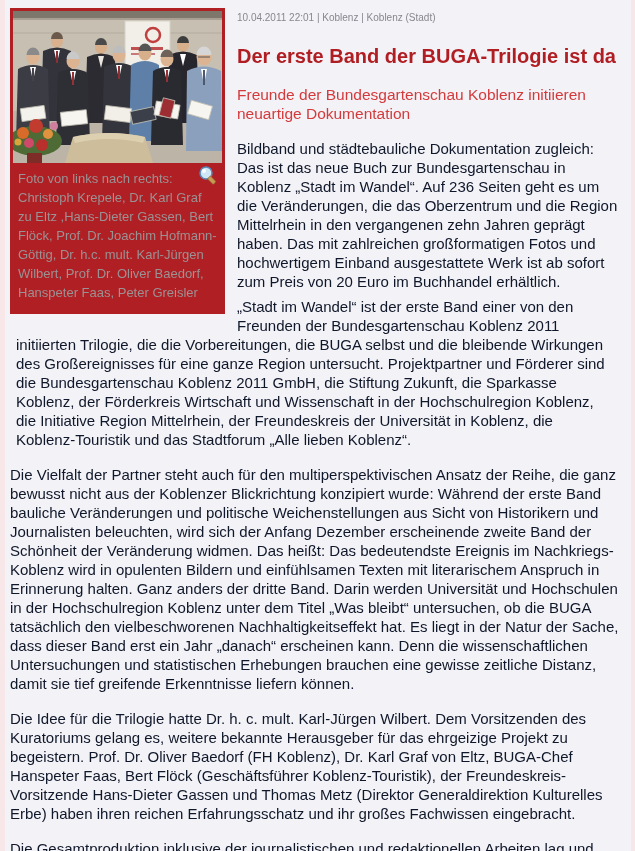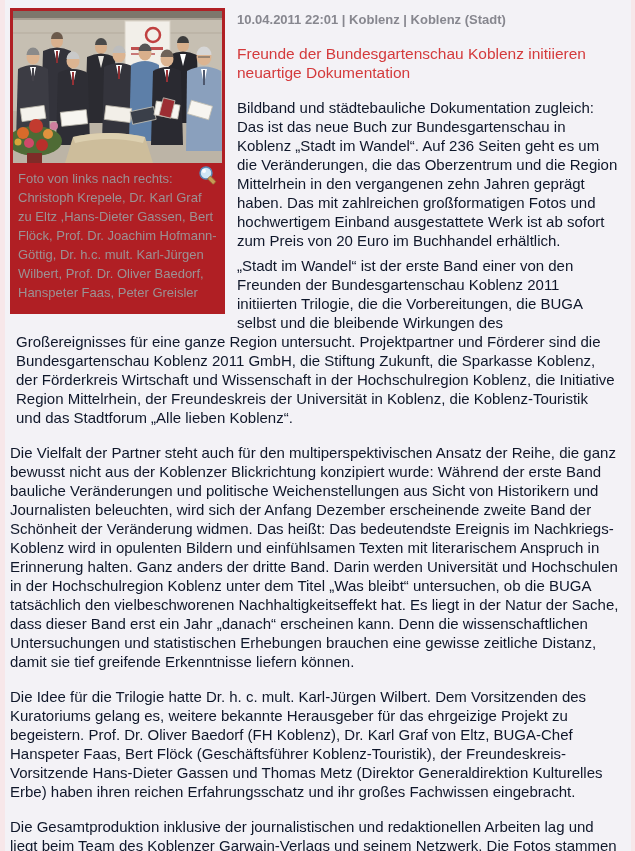--- a/index.html
+++ b/index.html
@@ -38,24 +38,23 @@
     line-height:19px;
   }
   .zoom-btn{
     position:absolute;
     top:2px;right:6px;
     width:22px;height:22px;
     cursor:pointer;
   }
   
   .meta{
-    font-size:13px;
+    font-size:10px;
     color:#87878f;
     margin:4px 0 0 12px;
-    font-weight:bold;
   }
   .meta a{color:#87878f;text-decoration:none;}
   h1.headline{
     font-size:20px;
     color:#b01e23;
     font-weight:bold;
     margin:21px 0 0 0;
     line-height:24px;
   }
   h2.subheadline{
@@ -182,20 +181,21 @@
   </div>
 
   <div class="meta">
     <span>10.04.2011 22:01</span>
     <span>|</span>
     <a href="#">Koblenz</a>
     <span>|</span>
     <a href="#">Koblenz (Stadt)</a>
   </div>
 
+  <h1 class="headline">Der erste Band der BUGA-Trilogie ist da</h1>
   <h2 class="subheadline">Freunde der Bundesgartenschau Koblenz initiieren neuartige Dokumentation</h2>
 
   <div class="article">
     <p class="tight">Bildband und städtebauliche Dokumentation zugleich: Das ist das neue Buch zur Bundesgartenschau in Koblenz „Stadt im Wandel“. Auf 236 Seiten geht es um die Veränderungen, die das Oberzentrum und die Region Mittelrhein in den vergangenen zehn Jahren geprägt haben. Das mit zahlreichen großformatigen Fotos und hochwertigem Einband ausgestattete Werk ist ab sofort zum Preis von 20 Euro im Buchhandel erhältlich.</p>
     <p class="joined">„Stadt im Wandel“ ist der erste Band einer von den Freunden der Bundesgartenschau Koblenz 2011 initiierten Trilogie, die die Vorbereitungen, die BUGA selbst und die bleibende Wirkungen des Großereignisses für eine ganze Region untersucht. Projektpartner und Förderer sind die Bundesgartenschau Koblenz 2011 GmbH, die Stiftung Zukunft, die Sparkasse Koblenz, der Förderkreis Wirtschaft und Wissenschaft in der Hochschulregion Koblenz, die Initiative Region Mittelrhein, der Freundeskreis der Universität in Koblenz, die Koblenz-Touristik und das Stadtforum „Alle lieben Koblenz“.</p>
     <p>Die Vielfalt der Partner steht auch für den multiperspektivischen Ansatz der Reihe, die ganz bewusst nicht aus der Koblenzer Blickrichtung konzipiert wurde: Während der erste Band bauliche Veränderungen und politische Weichenstellungen aus Sicht von Historikern und Journalisten beleuchten, wird sich der Anfang Dezember erscheinende zweite Band der Schönheit der Veränderung widmen. Das heißt: Das bedeutendste Ereignis im Nachkriegs-Koblenz wird in opulenten Bildern und einfühlsamen Texten mit literarischem Anspruch in Erinnerung halten. Ganz anders der dritte Band. Darin werden Universität und Hochschulen in der Hochschulregion Koblenz unter dem Titel „Was bleibt“ untersuchen, ob die BUGA tatsächlich den vielbeschworenen Nachhaltigkeitseffekt hat. Es liegt in der Natur der Sache, dass dieser Band erst ein Jahr „danach“ erscheinen kann. Denn die wissenschaftlichen Untersuchungen und statistischen Erhebungen brauchen eine gewisse zeitliche Distanz, damit sie tief greifende Erkenntnisse liefern können.</p>
     <p>Die Idee für die Trilogie hatte Dr. h. c. mult. Karl-Jürgen Wilbert. Dem Vorsitzenden des Kuratoriums gelang es, weitere bekannte Herausgeber für das ehrgeizige Projekt zu begeistern. Prof. Dr. Oliver Baedorf (FH Koblenz), Dr. Karl Graf von Eltz, BUGA-Chef Hanspeter Faas, Bert Flöck (Geschäftsführer Koblenz-Touristik), der Freundeskreis-Vorsitzende Hans-Dieter Gassen und Thomas Metz (Direktor Generaldirektion Kulturelles Erbe) haben ihren reichen Erfahrungsschatz und ihr großes Fachwissen eingebracht.</p>
     <p>Die Gesamtproduktion inklusive der journalistischen und redaktionellen Arbeiten lag und liegt beim Team des Koblenzer Garwain-Verlags und seinem Netzwerk. Die Fotos stammen zu großen Teilen vom bekannten Pressefotografen Thomas Frey. Auch die eigens für die BUGA gegründete Foto-Arbeitsgruppe der Volkshochschule bringt sich mit frischen Ideen und exzellenten Fotos in das Projekt ein. Förderern und Herausgebern war es wichtig, dass die Mittel für das Projekt in der Region bleiben. Und so gingen alle Aufträge – von der ersten Manuskriptseite bis zum fertig gedruckten Buch fast ausschließlich an Partner im Stadt- und Kreisgebiet. Das soll auch bei den noch ausstehenden beiden Bänden so bleiben.</p>
   </div>
 

